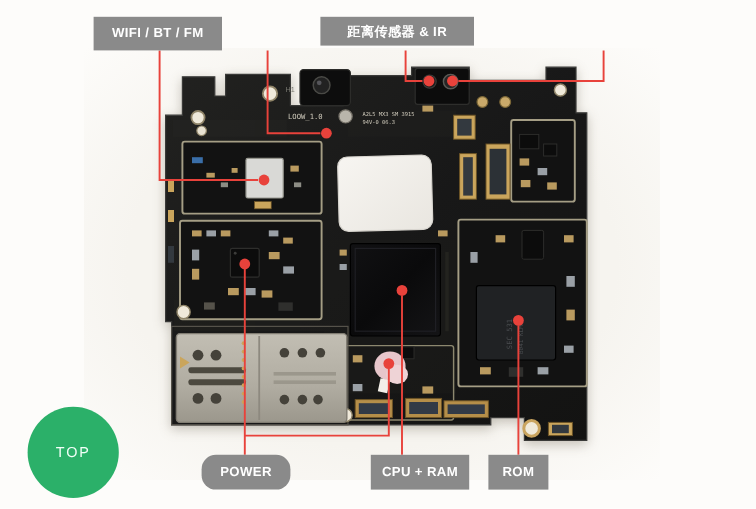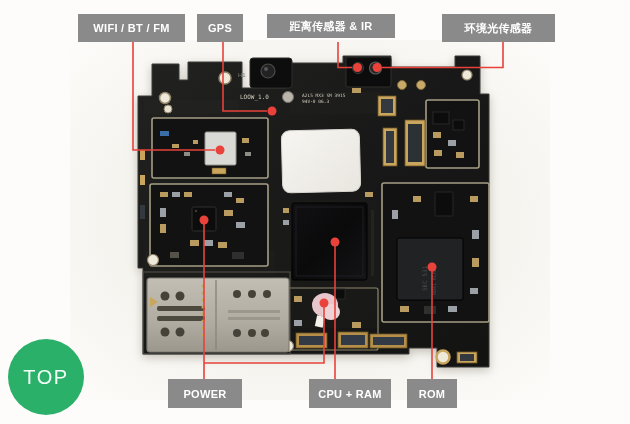--- a/index.html
+++ b/index.html
@@ -12,23 +12,23 @@
     position:absolute;left:70px;top:40px;width:480px;height:360px;
     background:radial-gradient(ellipse at center,#f6f4ef 60%,#fdfcfa 100%);
   }
   .callout{
     position:absolute;background:#8a8a8a;color:#ffffff;
     display:flex;align-items:center;justify-content:center;
     font-weight:bold;font-size:11px;letter-spacing:.3px;
     box-sizing:border-box;white-space:nowrap;
   }
   .badge{
-    position:absolute;left:8px;top:339px;width:76px;height:76px;border-radius:50%;
+    position:absolute;left:23px;top:339px;width:76px;height:76px;border-radius:50%;
     background:#2bb069;color:#f2fff8;display:flex;align-items:center;justify-content:center;
-    font-size:20px;letter-spacing:1.5px;font-weight:normal;
+    font-size:12px;letter-spacing:1.5px;font-weight:normal;
   }
   svg{position:absolute;left:0;top:0;}
   .board-shadow{filter:drop-shadow(0 3px 5px rgba(60,50,30,.28));}
 </style>
 </head>
 <body>
 
 <div class="stage">
 
   <div class="photo-halo"></div>
@@ -269,27 +269,25 @@
       <circle cx="377" cy="67.5" r="4.5"></circle>
       <circle cx="204" cy="220" r="4.5"></circle>
       <circle cx="324" cy="303" r="4.5"></circle>
       <circle cx="335" cy="242" r="4.5"></circle>
       <circle cx="432" cy="267" r="4.5"></circle>
     </g>
   </svg>
 
   <div class="callout" style="left:78px;top:14px;width:107px;height:28px;">WIFI / BT / FM</div>
 
-  <div class="callout" style="left:197px;top:14px;width:46px;height:28px;">GPS</div>
 
   <div class="callout" style="left:267px;top:14px;width:128px;height:24px;">距离传感器 &amp; IR</div>
 
-  <div class="callout" style="left:442px;top:14px;width:113px;height:28px;">环境光传感器</div>
-
-  <div class="callout" style="left:168px;top:379px;width:74px;height:29px;">POWER</div>
+
+  <div class="callout" style="left:168px;top:379px;width:74px;height:29px;border-radius:12px;">POWER</div>
 
   <div class="callout" style="left:309px;top:379px;width:82px;height:29px;">CPU + RAM</div>
 
   <div class="callout" style="left:407px;top:379px;width:50px;height:29px;">ROM</div>
 
   <div class="badge">TOP</div>
 
 </div>
 
 </body></html>

